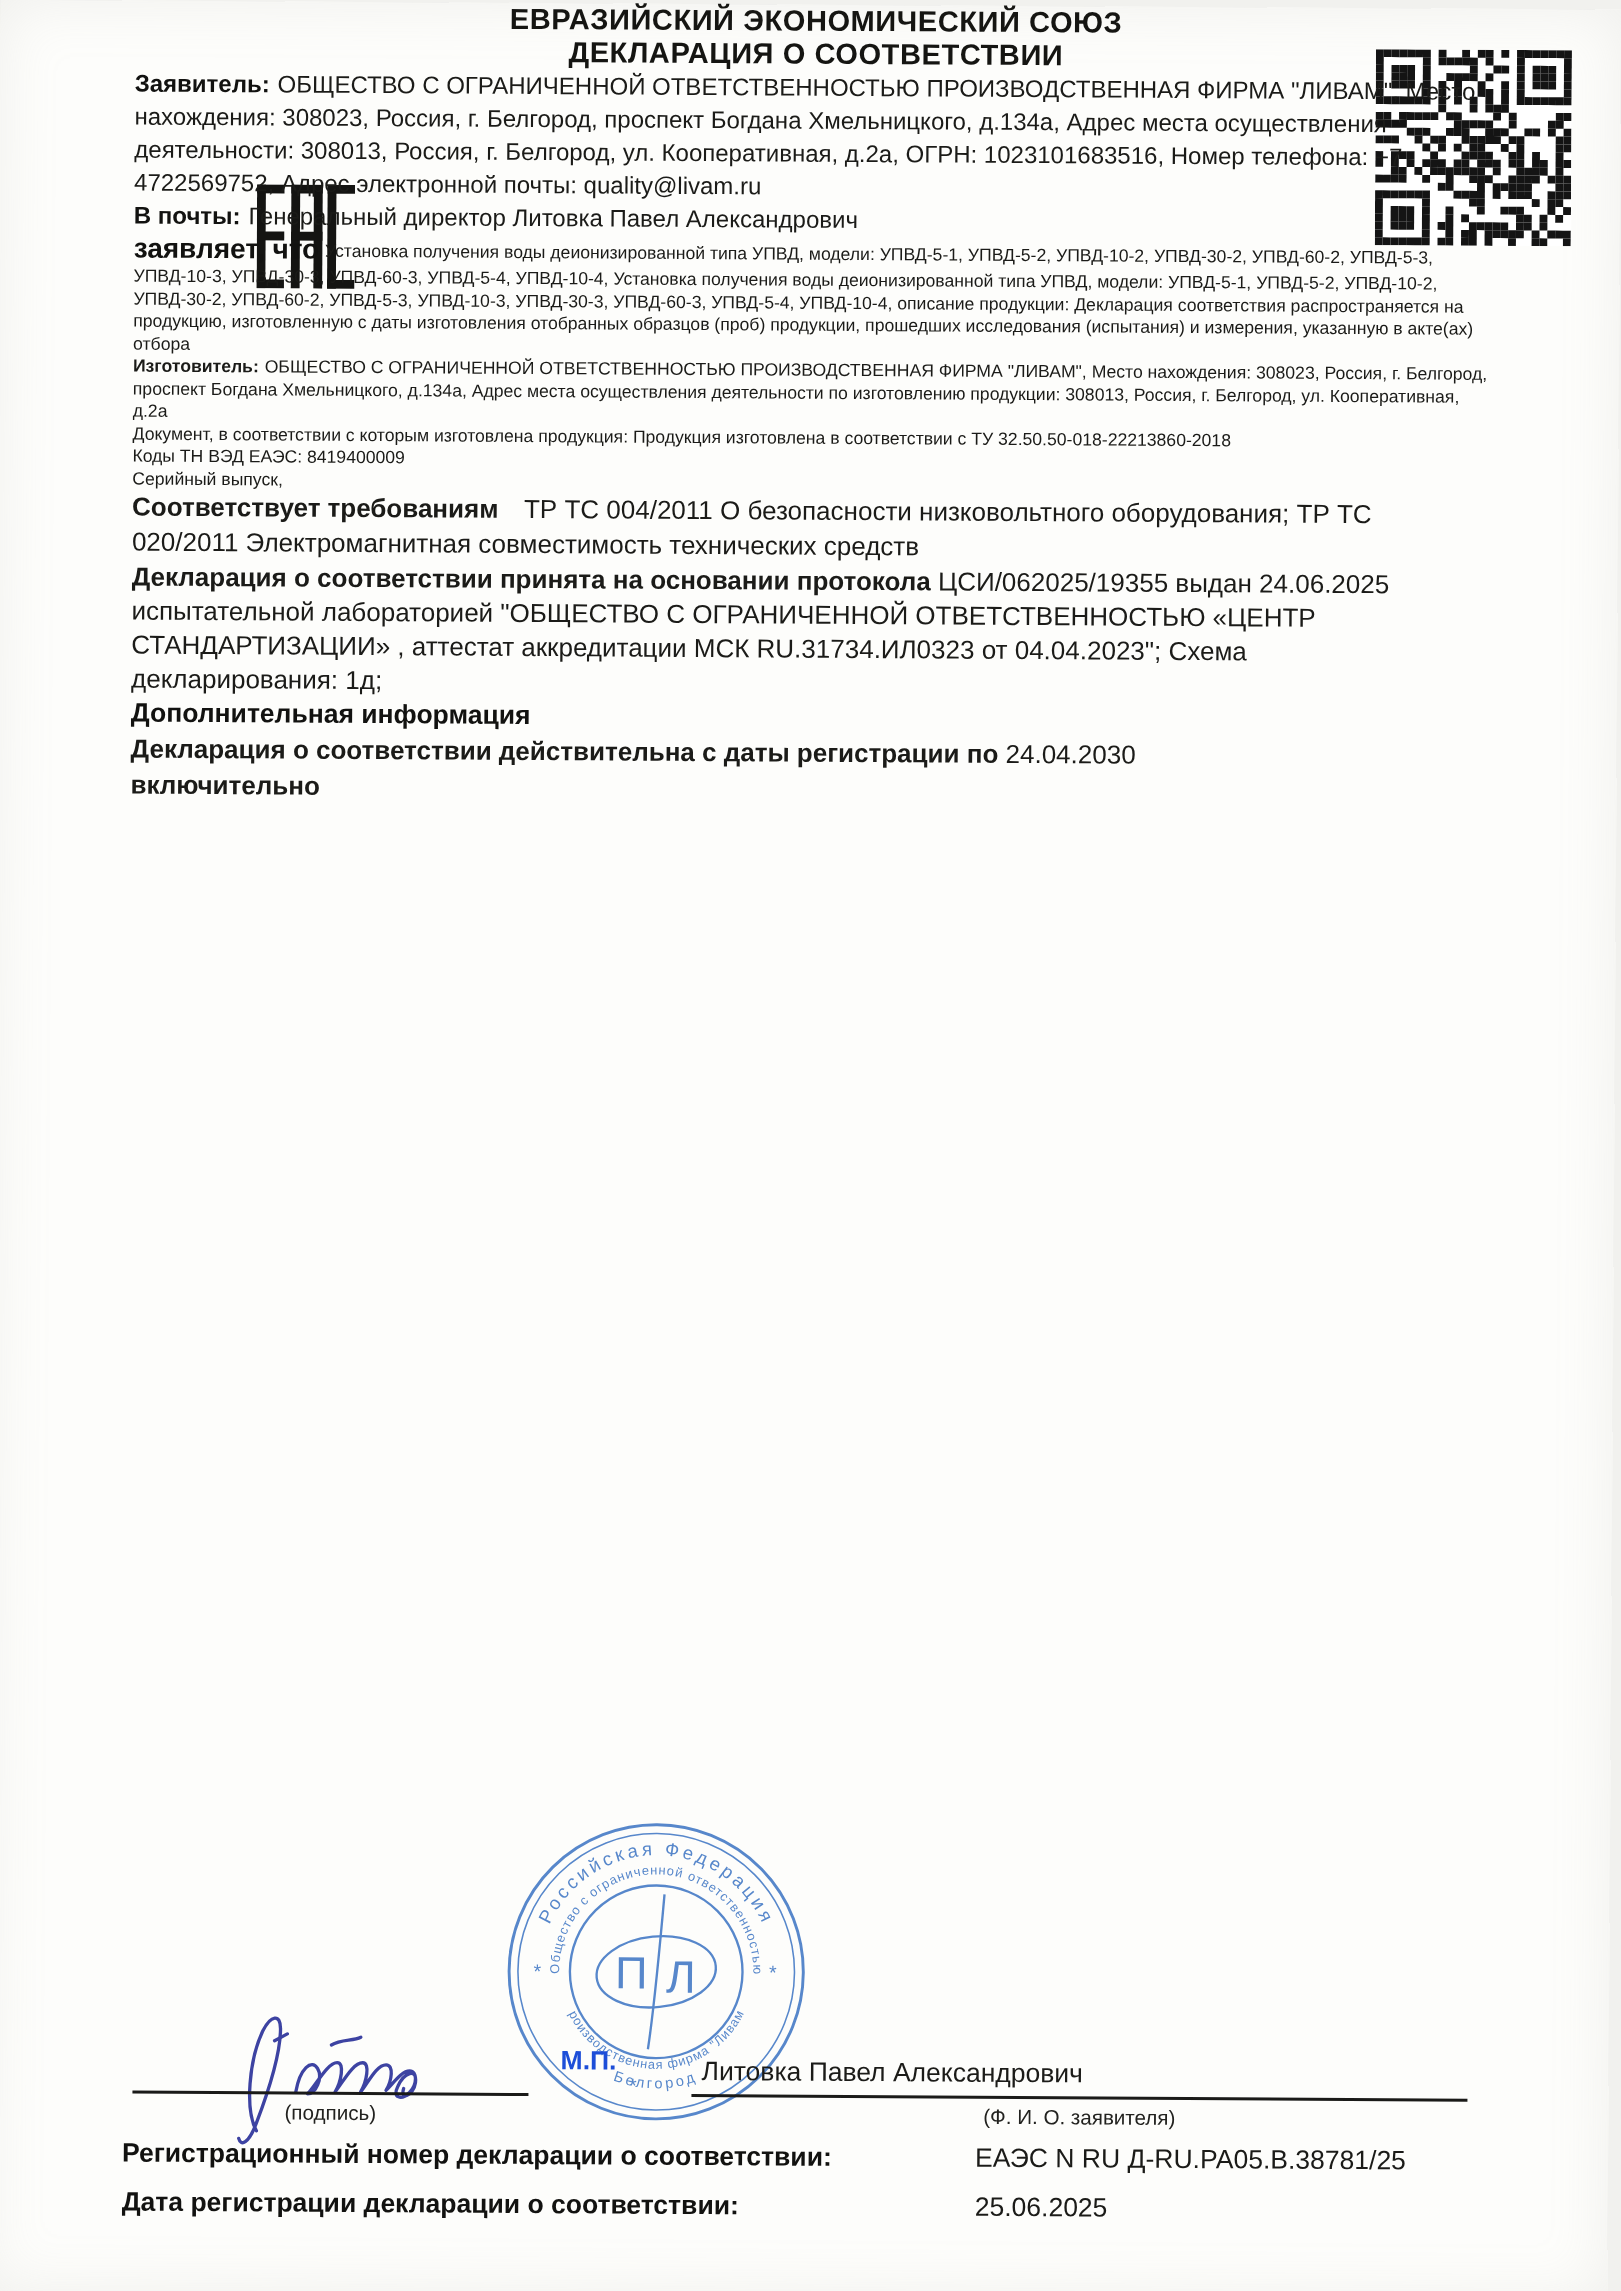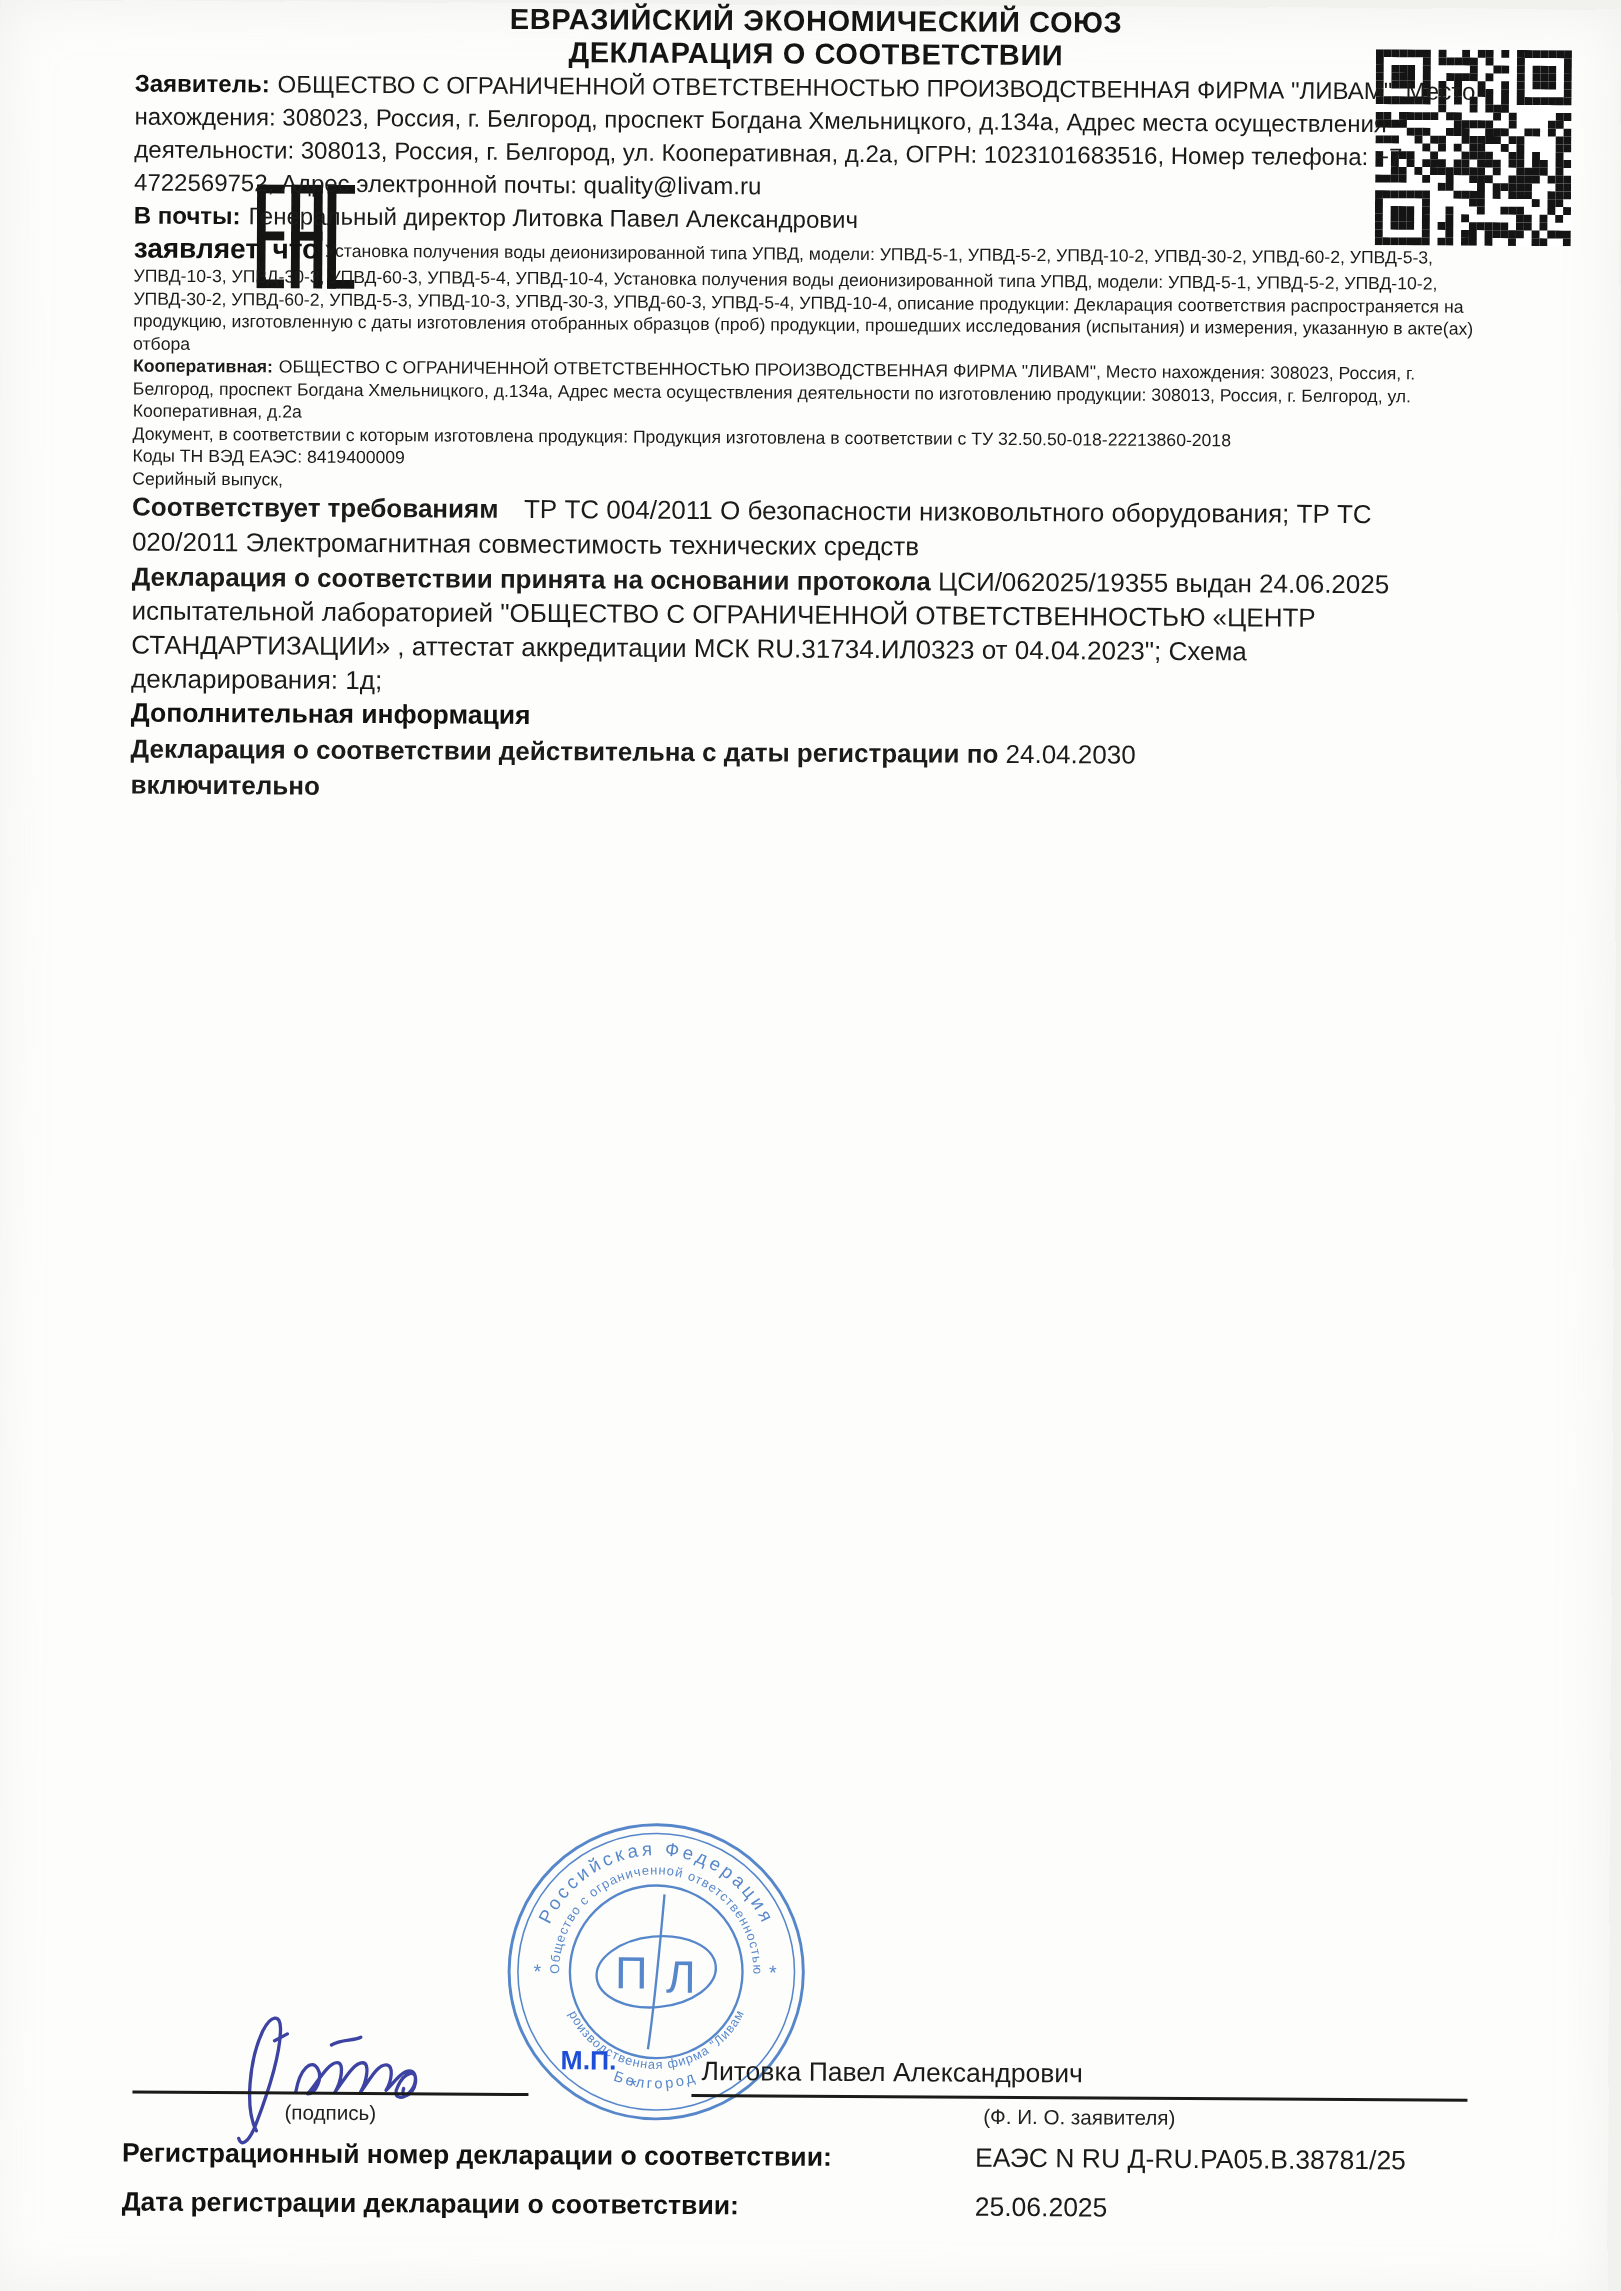--- a/index.html
+++ b/index.html
@@ -422,21 +422,21 @@
   <div id="content">
     <div class="t title title1">ЕВРАЗИЙСКИЙ ЭКОНОМИЧЕСКИЙ СОЮЗ</div>
     <div class="t title title2">ДЕКЛАРАЦИЯ О СООТВЕТСТВИИ</div>
 
     <p class="para p-applicant"><b>Заявитель:</b><span>ОБЩЕСТВО С ОГРАНИЧЕННОЙ ОТВЕТСТВЕННОСТЬЮ ПРОИЗВОДСТВЕННАЯ ФИРМА "ЛИВАМ", Место нахождения: 308023, Россия, г. Белгород, проспект Богдана Хмельницкого, д.134а, Адрес места осуществления деятельности: 308013, Россия, г. Белгород, ул. Кооперативная, д.2а, ОГРН: 1023101683516, Номер телефона: +7 4722569752, Адрес электронной почты: quality@livam.ru</span></p>
 
     <p class="para p-person"><b>В почты:</b><span>Генеральный директор Литовка Павел Александрович</span></p>
 
     <p class="small p-declares"><b class="declares-lead">заявляет, что</b><span>Установка получения воды деионизированной типа УПВД, модели: УПВД-5-1, УПВД-5-2, УПВД-10-2, УПВД-30-2, УПВД-60-2, УПВД-5-3, УПВД-10-3, УПВД-30-3, УПВД-60-3, УПВД-5-4, УПВД-10-4, Установка получения воды деионизированной типа УПВД, модели: УПВД-5-1, УПВД-5-2, УПВД-10-2, УПВД-30-2, УПВД-60-2, УПВД-5-3, УПВД-10-3, УПВД-30-3, УПВД-60-3, УПВД-5-4, УПВД-10-4, описание продукции: Декларация соответствия распространяется на продукцию, изготовленную с даты изготовления отобранных образцов (проб) продукции, прошедших исследования (испытания) и измерения, указанную в акте(ах) отбора</span></p>
 
-    <p class="small"><b>Кооперативная:</b><span>ОБЩЕСТВО С ОГРАНИЧЕННОЙ ОТВЕТСТВЕННОСТЬЮ ПРОИЗВОДСТВЕННАЯ ФИРМА "ЛИВАМ", Место нахождения: 308023, Россия, г. Белгород, проспект Богдана Хмельницкого, д.134а, Адрес места осуществления деятельности по изготовлению продукции: 308013, Россия, г. Белгород, ул. Кооперативная, д.2а</span></p>
+    <p class="small"><b>Изготовитель:</b><span>ОБЩЕСТВО С ОГРАНИЧЕННОЙ ОТВЕТСТВЕННОСТЬЮ ПРОИЗВОДСТВЕННАЯ ФИРМА "ЛИВАМ", Место нахождения: 308023, Россия, г. Белгород, проспект Богдана Хмельницкого, д.134а, Адрес места осуществления деятельности по изготовлению продукции: 308013, Россия, г. Белгород, ул. Кооперативная, д.2а</span></p>
 
     <p class="small">Документ, в соответствии с которым изготовлена продукция: Продукция изготовлена в соответствии с ТУ 32.50.50-018-22213860-2018</p>
     <p class="small">Коды ТН ВЭД ЕАЭС: 8419400009</p>
     <p class="small">Серийный выпуск,</p>
 
     <p class="p-complies"><b>Соответствует требованиям</b><span>ТР ТС 004/2011 О безопасности низковольтного оборудования; ТР ТС 020/2011 Электромагнитная совместимость технических средств</span></p>
 
     <p class="p-basis"><b>Декларация о соответствии принята на основании протокола</b> <span>ЦСИ/062025/19355 выдан 24.06.2025  испытательной лабораторией "ОБЩЕСТВО С ОГРАНИЧЕННОЙ ОТВЕТСТВЕННОСТЬЮ «ЦЕНТР СТАНДАРТИЗАЦИИ» , аттестат аккредитации МСК RU.31734.ИЛ0323 от 04.04.2023"; Схема декларирования: 1д;</span></p>
 
     <p class="p-dopinfo">Дополнительная информация</p>

